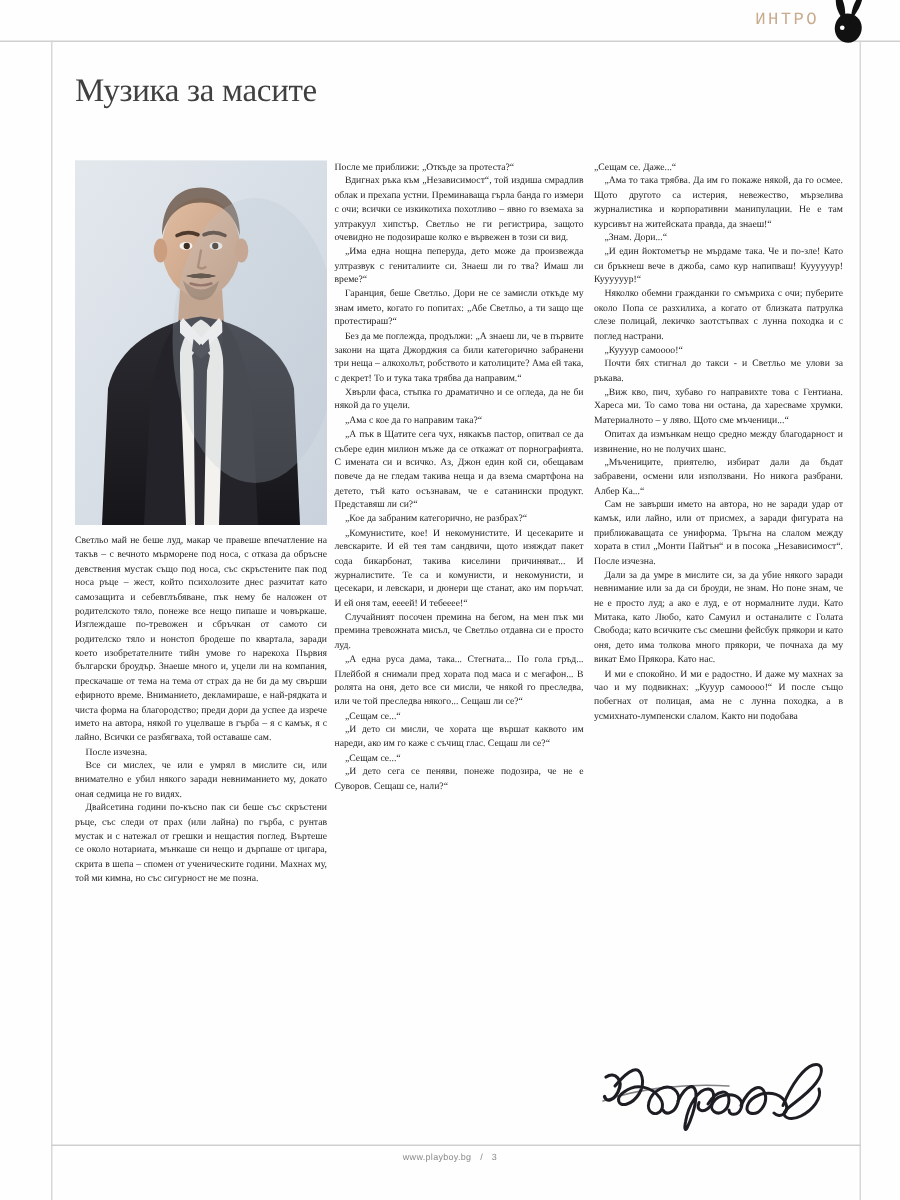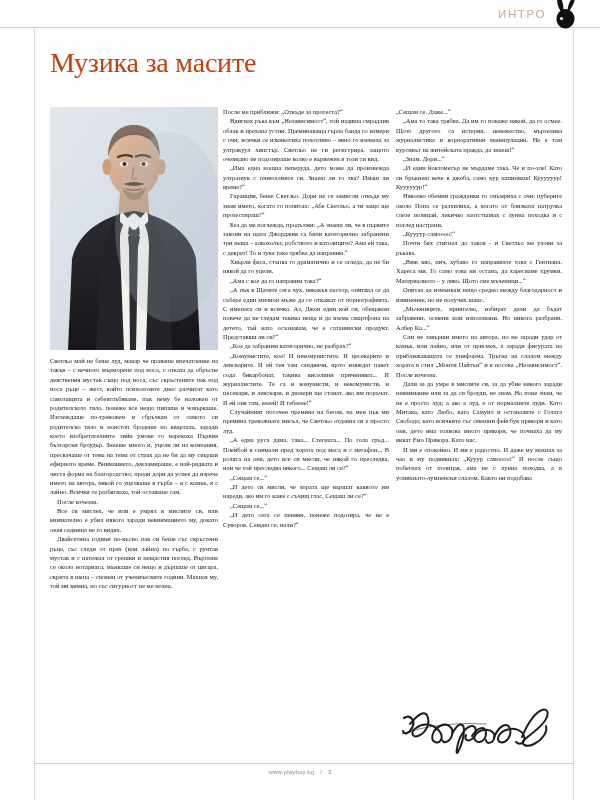--- a/index.html
+++ b/index.html
@@ -56,42 +56,42 @@
   .masthead {
     position: absolute;
     top: 0;
     right: 18px;
     height: 27px;
     display: flex;
     align-items: center;
     gap: 6px;
   }
   .intro-label {
-    font-family: Liberation Sans, sans-serif;
+    font-family: Liberation Mono, monospace;
     font-size: 11.5px;
     letter-spacing: 1.6px;
     color: #c9ab8d;
   }
   .bunny {
     display: block;
     width: 30px;
     height: 34px;
     margin-top: -2px;
   }
 
   
   .headline {
     position: absolute;
     left: 50px;
     top: 48px;
-    font-size: 28px;
+    font-size: 22px;
     font-weight: normal;
     letter-spacing: -0.2px;
     line-height: 1.05;
-    color: #c2410c;
+    color: #404040;
     margin: 0;
     white-space: nowrap;
   }
 
   
   .photo {
     position: absolute;
     left: 50px;
     top: 107px;
     width: 168px;

